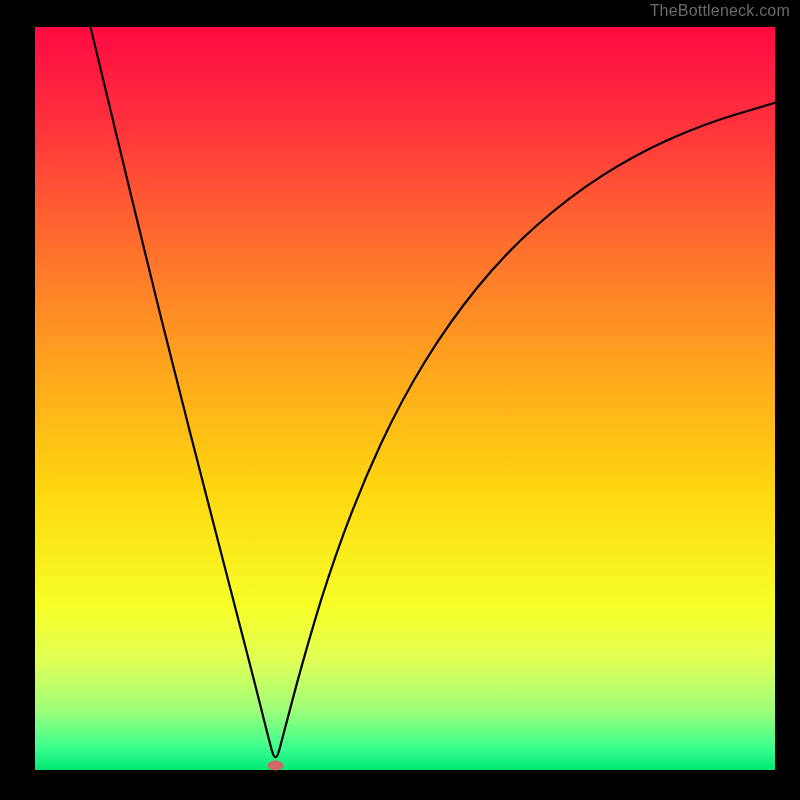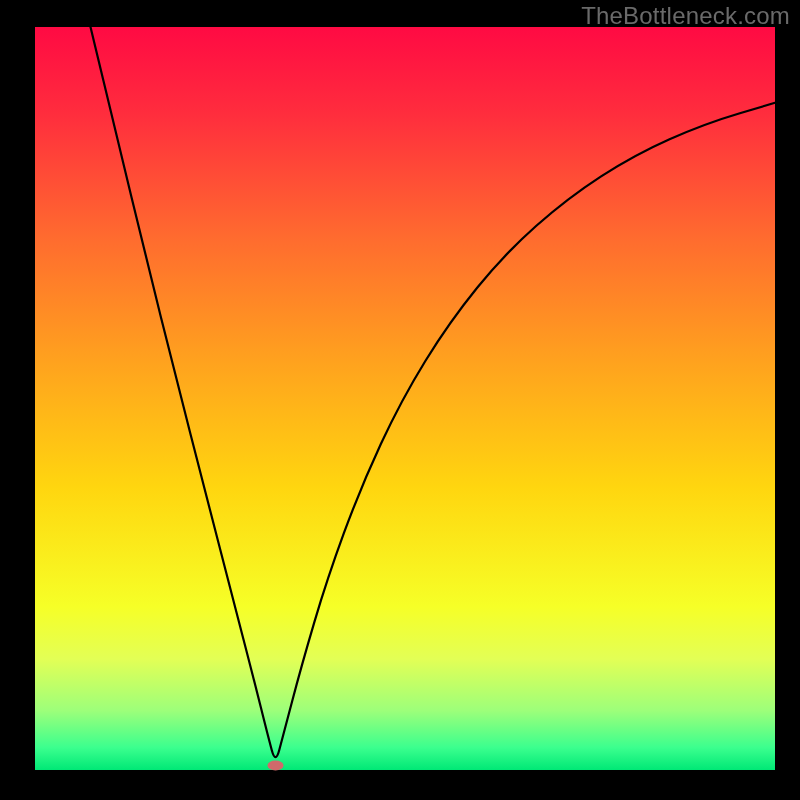--- a/index.html
+++ b/index.html
@@ -14,21 +14,21 @@
   .canvas-wrap {
     position: relative;
     width: 800px;
     height: 800px;
   }
   .watermark {
     position: absolute;
     top: 2px;
     right: 10px;
     color: #6a6a6a;
-    font-size: 24px;
+    font-size: 16px;
     font-weight: 400;
     letter-spacing: 0.2px;
     z-index: 10;
     user-select: none;
     text-align: right;
   }
   svg {
     display: block;
   }
 </style>

